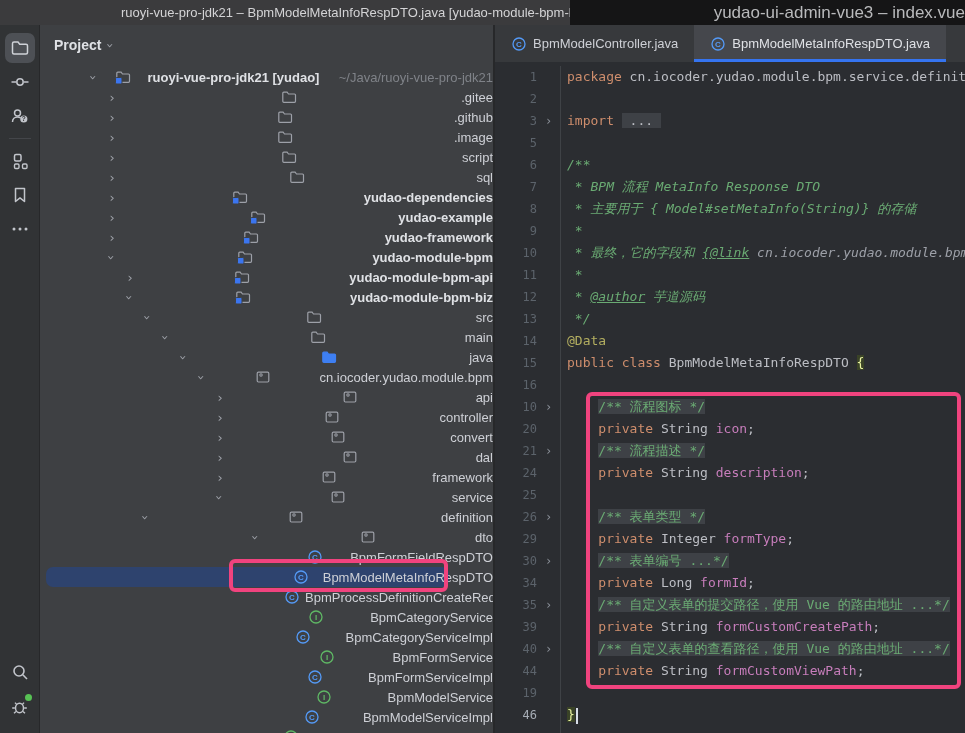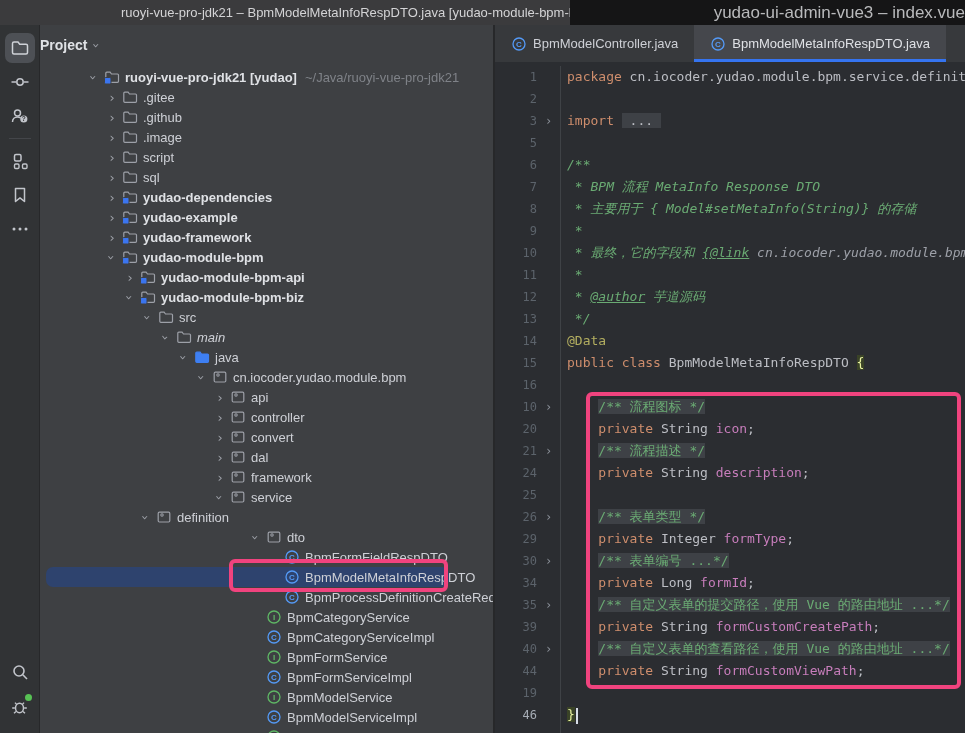--- a/index.html
+++ b/index.html
@@ -24,26 +24,26 @@
   .act-btn { width:30px; height:30px; margin:2px 0; border-radius:7px;
              display:flex; align-items:center; justify-content:center; position:relative; }
   .act-btn.active { background:#4d5055; }
   .act-sep { width:22px; height:1px; background:#44464a; margin:5px 0; }
   .act-spacer { flex:1; }
   .green-dot { position:absolute; top:3px; right:3px; width:7px; height:7px;
                border-radius:50%; background:#57c254; }
 
   
   .project { width:453px; background:#3e4043; display:flex; flex-direction:column; overflow:hidden; }
-  .proj-header { height:40px; display:flex; align-items:center; 
+  .proj-header { height:40px; display:flex; align-items:center; padding-left:14px;
                  color:#dfe1e5; font-size:14px; font-weight:700; flex-shrink:0; }
   .proj-header .chev { margin-left:7px; }
   .tree { position:relative; flex:1; padding-top:2px; overflow:hidden; }
   .trow { position:relative; height:20px; display:flex; align-items:center;
-          font-size:13px; color:#ced0d6; white-space:nowrap; }
+          font-size:13px; color:#ced0d6; white-space:nowrap;justify-content:space-between; }
   .trow.bold { font-weight:700; color:#dfe1e5; }
   .trow .suffix { color:#7f8288; font-weight:400; margin-left:8px; }
   .trow .ticon { width:16px; height:16px; margin-right:5px; flex-shrink:0; }
   .trow .chevslot { width:20px; text-align:center; flex-shrink:0; }
   .trow.selected::before { content:""; position:absolute; left:6px; right:44px; top:0; bottom:0;
                            background:#2e436e; border-radius:7px; }
   .trow > * { position:relative; }
 
   .chev { display:inline-block; color:#9da0a8; font-size:13px; font-weight:400;
           font-family:"DejaVu Sans", sans-serif; line-height:1; }
@@ -284,21 +284,21 @@
         </div>
         <div class="trow" style="padding-left: 98px;">
           <span class="chevslot"><span class="chev open">›</span></span>
           <span class="ticon">
             <svg width="16" height="16" viewBox="0 0 16 16">
               <path d="M1.8 4.2a1 1 0 0 1 1-1h3.3l1.4 1.8h6a1 1 0 0 1 1 1v6.3a1 1 0 0 1-1 1h-10.7a1 1 0 0 1-1-1z" fill="none" stroke="#9da0a8" stroke-width="1.2"></path>
             </svg>
           </span>
           <span>src</span>
         </div>
-        <div class="trow" style="padding-left: 116px; font-style: italic;">
+        <div class="trow" style="padding-left: 116px;">
           <span class="chevslot"><span class="chev open">›</span></span>
           <span class="ticon">
             <svg width="16" height="16" viewBox="0 0 16 16">
               <path d="M1.8 4.2a1 1 0 0 1 1-1h3.3l1.4 1.8h6a1 1 0 0 1 1 1v6.3a1 1 0 0 1-1 1h-10.7a1 1 0 0 1-1-1z" fill="none" stroke="#9da0a8" stroke-width="1.2"></path>
             </svg>
           </span>
           <span>main</span>
         </div>
         <div class="trow" style="padding-left: 134px;">
           <span class="chevslot"><span class="chev open">›</span></span>

